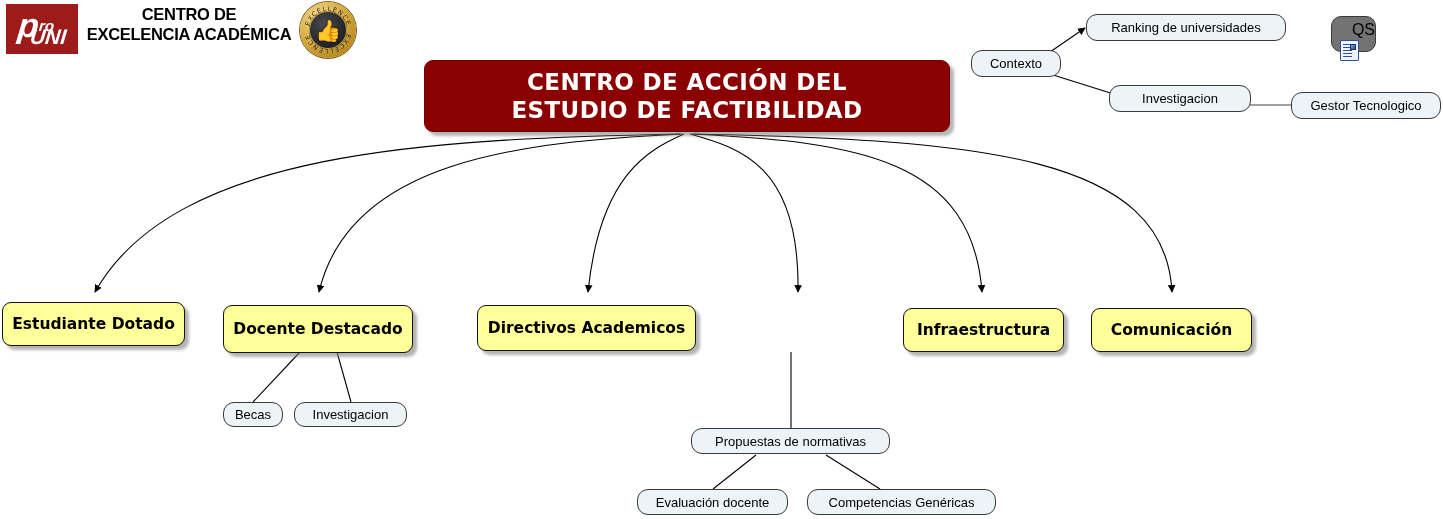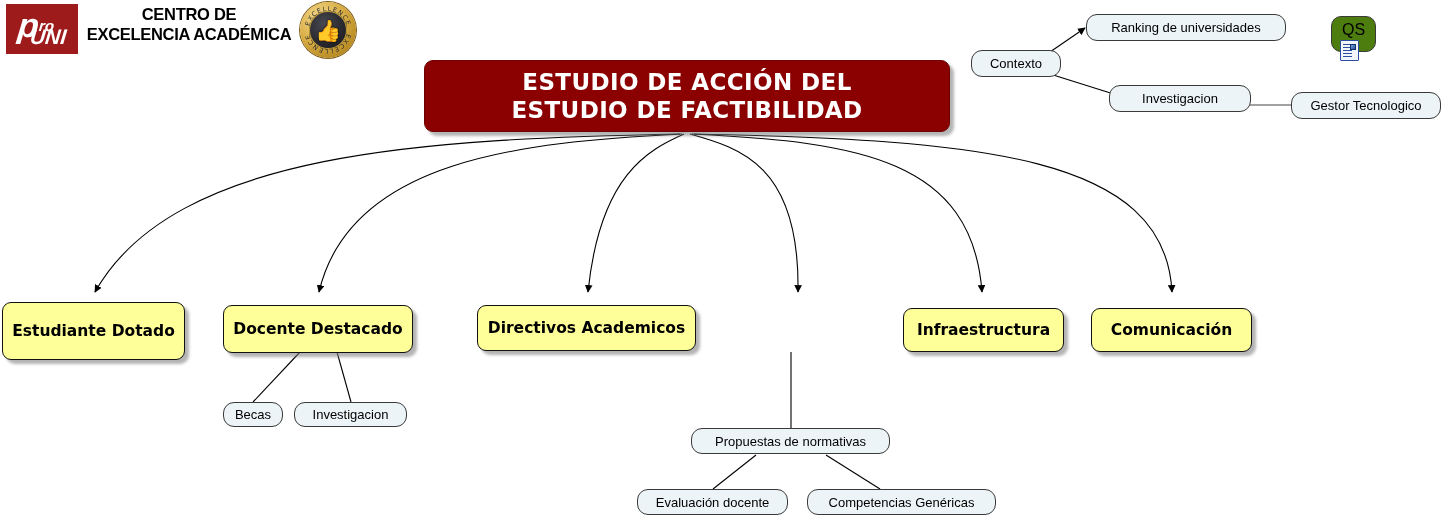--- a/index.html
+++ b/index.html
@@ -126,28 +126,29 @@
   .node-blue {
     background: #EDF4F7;
     border: 1px solid #3a3a3a;
     border-radius: 11px;
     color: #000000;
     font-size: 13px;
     font-family: "Liberation Sans", sans-serif;
   }
 
   .node-qs {
-    background: #4d7c0f;
+    background: #737373;
     border: 1px solid #3a3a3a;
     border-radius: 10px;
     color: #000000;
     font-size: 16px;
     align-items: flex-start;
     padding-top: 4px;
     font-family: "Liberation Sans", sans-serif;
+    justify-content: flex-end;
   }
 
   #doc-icon {
     position: absolute;
     left: 1340px; top: 40px;
     width: 19px; height: 21px;
     background: #f2f4fb;
     border: 1px solid #2b4f9e;
     box-sizing: border-box;
     border-radius: 1px;
@@ -235,26 +236,26 @@
       <path d="M 826,455 L 880,489"></path>
 
       <path d="M 1050,52 L 1085,28" marker-end="url(#arrow)"></path>
       <path d="M 1050,74 L 1120,96"></path>
       <path d="M 1250,105 L 1292,105" stroke="#444"></path>
     </g>
   </svg>
 
   <div class="node node-main" style="left:424px; top:60px; width:526px; height:72px;">
     <div>
-      <div>ESTUDIO DE ACCIÓN DEL</div>
+      <div>CENTRO DE ACCIÓN DEL</div>
       <div>ESTUDIO DE FACTIBILIDAD</div>
     </div>
   </div>
 
-  <div class="node node-yellow" style="left:2px; top:302px; width:183px; height:58px;">
+  <div class="node node-yellow" style="left:2px; top:302px; width:183px; height:44px;">
     <span>Estudiante Dotado</span>
   </div>
 
   <div class="node node-yellow" style="left:223px; top:305px; width:190px; height:48px;">
     <span>Docente Destacado</span>
   </div>
 
   <div class="node node-yellow" style="left:477px; top:305px; width:219px; height:46px;">
     <span>Directivos Academicos</span>
   </div>

